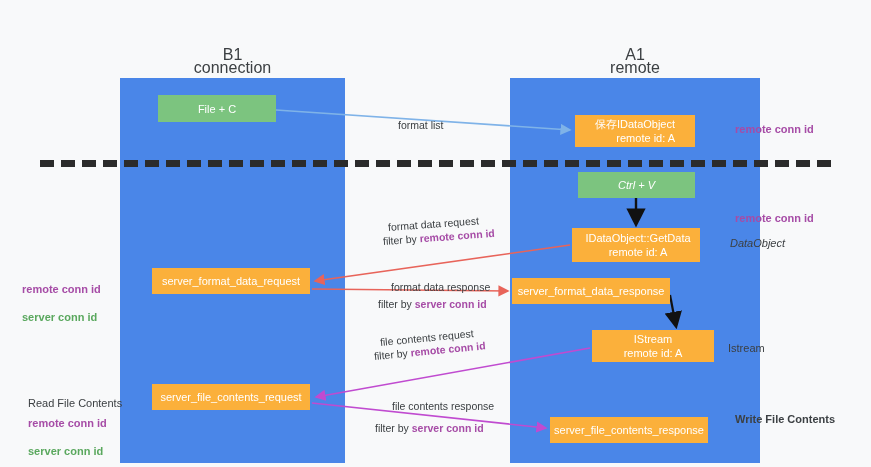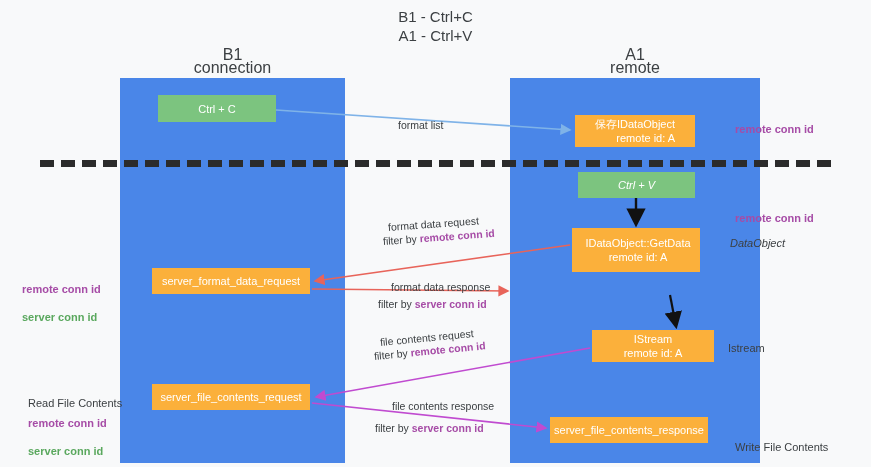--- a/index.html
+++ b/index.html
@@ -43,38 +43,38 @@
     position:absolute;display:flex;align-items:center;justify-content:center;
     text-align:center;color:#ffffff;font-size:11px;line-height:14px;
     white-space:pre-line;box-sizing:border-box;padding:2px 4px;
   }
   .green{background:#7cc47f;}
   .orange{background:#fbb03b;}
 
   #n-ctrlc   {left:158px;top:95px; width:118px;height:27px;}
   #n-idobj   {left:575px;top:115px;width:120px;height:32px;text-align:right;}
   #n-ctrlv   {left:578px;top:172px;width:117px;height:26px;font-style:italic;}
-  #n-getdata {left:572px;top:228px;width:128px;height:44px;padding-left:8px;}
+  #n-getdata {left:572px;top:228px;width:128px;height:34px;padding-left:8px;}
   #n-sfdreq  {left:152px;top:268px;width:158px;height:26px;}
   #n-sfdres  {left:512px;top:278px;width:158px;height:26px;}
   #n-istream {left:592px;top:330px;width:122px;height:32px;}
   #n-sfcreq  {left:152px;top:384px;width:158px;height:26px;}
   #n-sfcres  {left:550px;top:417px;width:158px;height:26px;}
 
   
   .side{position:absolute;font-size:11px;line-height:14px;white-space:pre-line;}
   .purple{color:#a64ca6;font-weight:bold;}
   .green-t{color:#5aa85e;font-weight:bold;}
   .dark{color:#3c4043;}
 
   #s-remote1{left:735px;top:122px;}
   #s-remote2{left:735px;top:211px;}
   #s-dataobject{left:730px;top:236px;font-style:italic;}
   #s-istream{left:728px;top:341px;}
-  #s-write{left:735px;top:440px;}
+  #s-write{left:735px;top:412px;font-weight:bold;}
 
   #s-left-conn{left:22px;top:268px;}
   #s-read{left:28px;top:396px;}
   #s-left-conn2{left:28px;top:402px;}
 
   
   .elabel{
     position:absolute;font-size:10.5px;line-height:14px;color:#3c4043;
     white-space:nowrap;
   }
@@ -91,22 +91,20 @@
   #l-fcres  {left:392px;top:399px;}
   #l-fcres2 {left:375px;top:421px;}
 
   svg.edges{position:absolute;left:0;top:0;width:871px;height:467px;pointer-events:none;}
 </style>
 </head>
 <body>
 
 <div class="stage">
 
-  <div class="title">B1 - Ctrl+C
-A1 - Ctrl+V</div>
 
   <div class="col-head" id="head-b1">B1
 connection</div>
   <div class="col-head" id="head-a1">A1
 remote</div>
 
   <div class="lane" id="lane-b1"></div>
   <div class="lane" id="lane-a1"></div>
 
   <svg class="edges" viewBox="0 0 871 467">
@@ -135,27 +133,28 @@
 
     <path d="M670,295 L676,326" stroke="#111111" stroke-width="2.2" fill="none" marker-end="url(#ar-blk)"></path>
 
     <path d="M590,348 L316,397" stroke="#c04bd0" stroke-width="1.6" fill="none" marker-end="url(#ar-mag)"></path>
 
     <path d="M312,403 L546,428" stroke="#c04bd0" stroke-width="1.6" fill="none" marker-end="url(#ar-mag)"></path>
   </svg>
 
   <div class="divider"></div>
 
-  <div class="node green" id="n-ctrlc">Ctrl + C</div>
+  <div class="node green" id="n-ctrlc">File + C</div>
   <div class="node orange" id="n-idobj">保存IDataObject
 remote id: A</div>
   <div class="node green" id="n-ctrlv">Ctrl + V</div>
   <div class="node orange" id="n-getdata">IDataObject::GetData
 remote id: A</div>
   <div class="node orange" id="n-sfdreq">server_format_data_request</div>
+  <div class="node orange" id="n-sfdres">server_format_data_response</div>
   <div class="node orange" id="n-istream">IStream
 remote id: A</div>
   <div class="node orange" id="n-sfcres">server_file_contents_response</div>
   <div class="node orange" id="n-sfcreq">server_file_contents_request</div>
 
   <div class="side purple" id="s-remote1">remote conn id</div>
   <div class="side purple" id="s-remote2">remote conn id</div>
   <div class="side dark" id="s-dataobject">DataObject</div>
   <div class="side dark" id="s-istream">Istream</div>
   <div class="side dark" id="s-write">Write File Contents</div>

